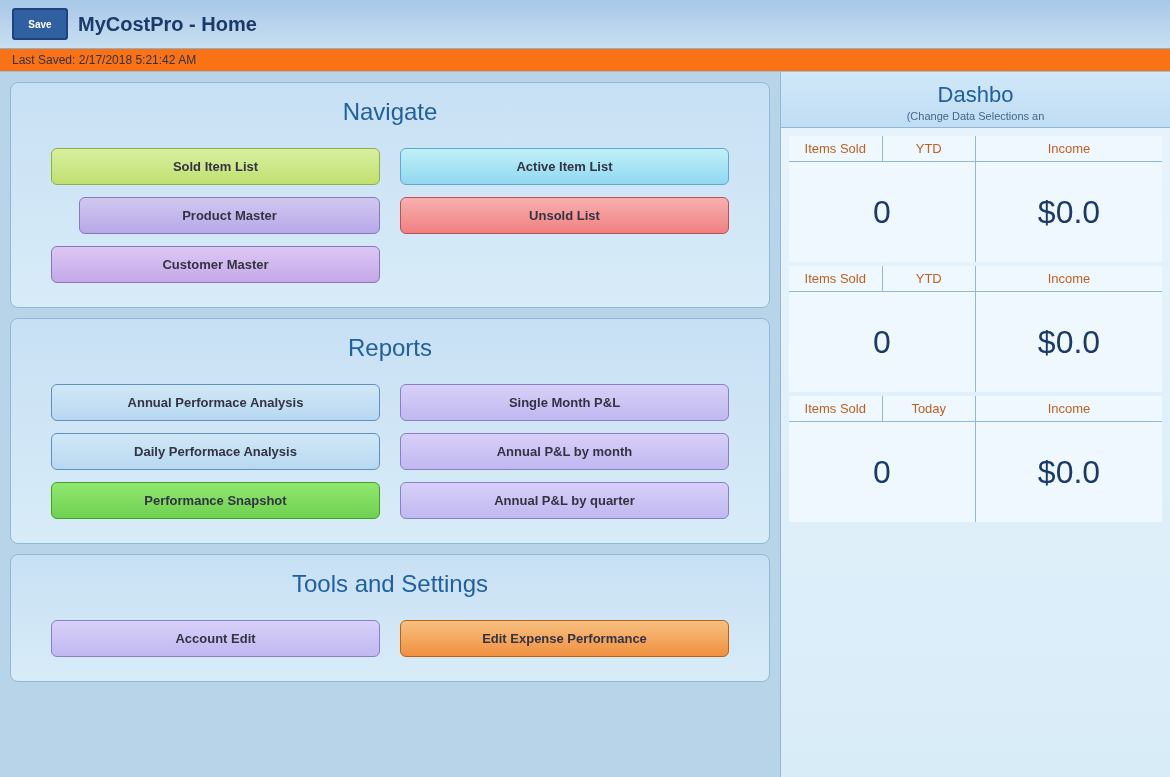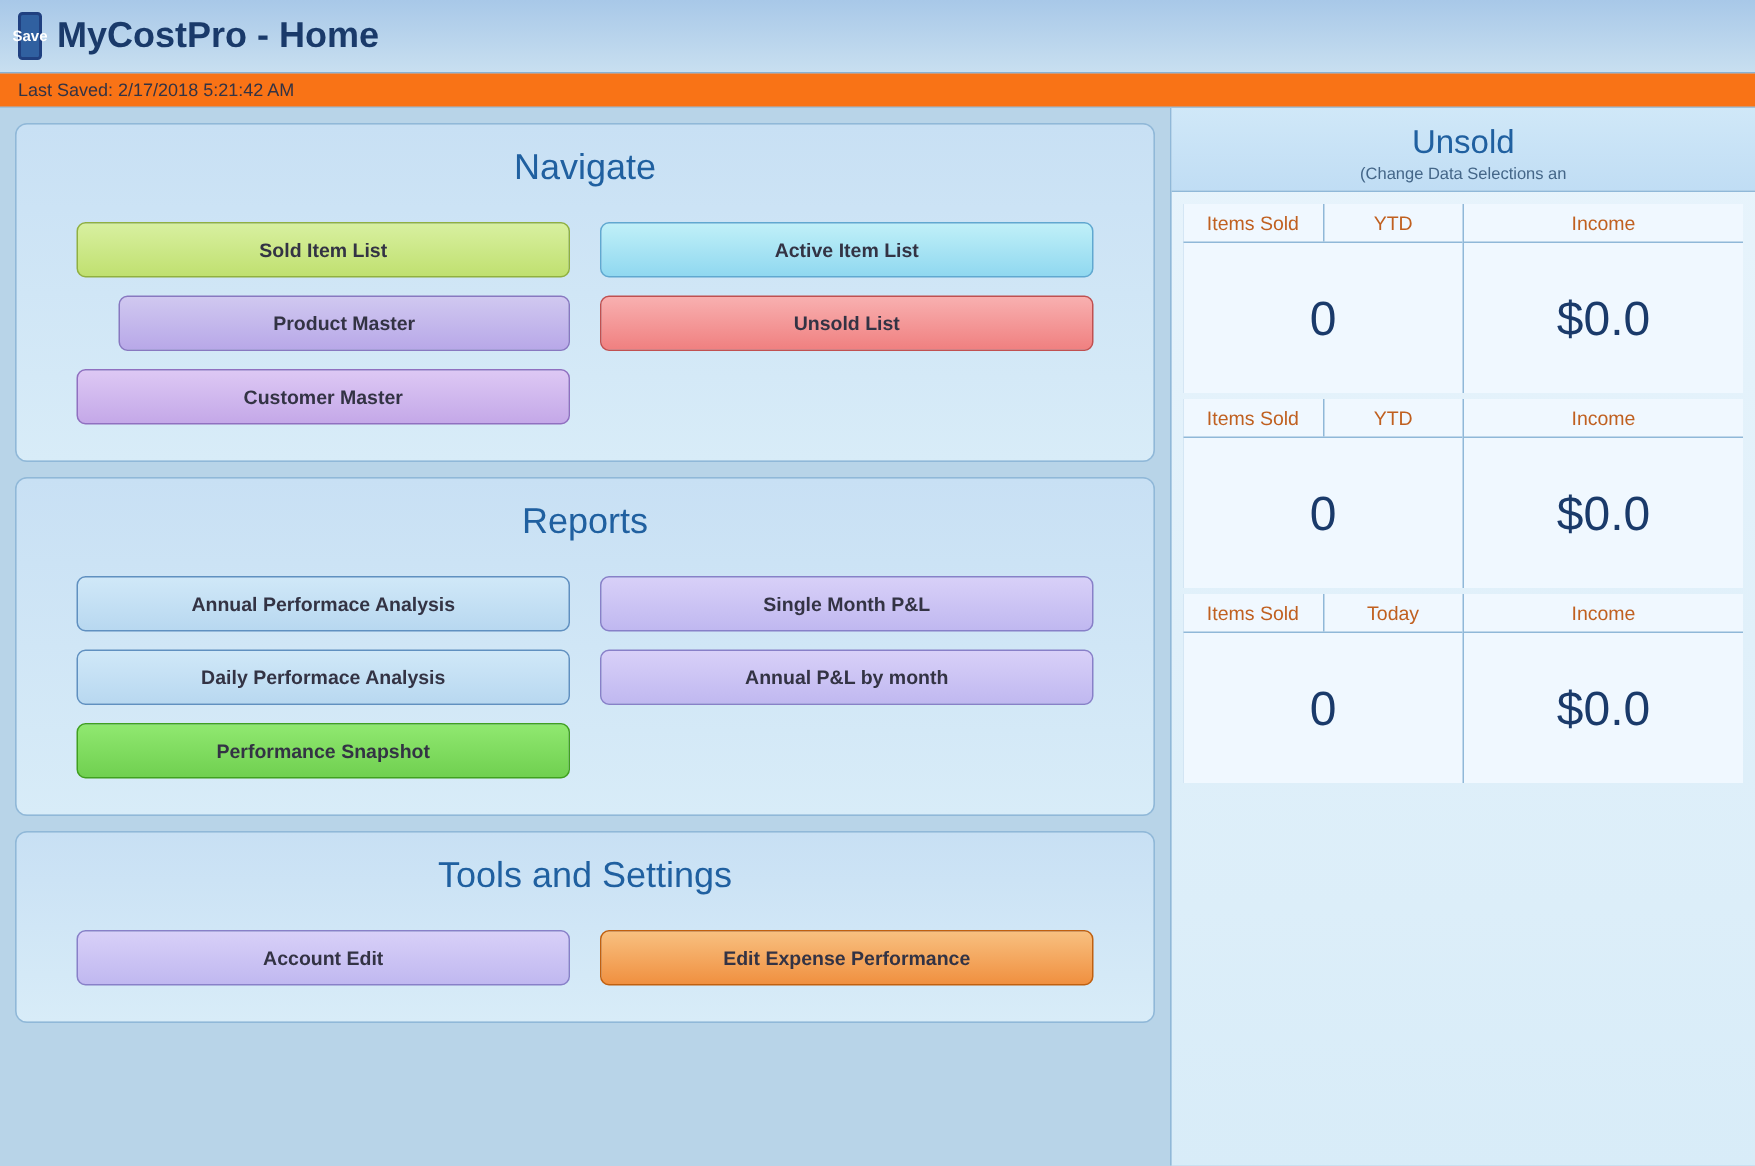--- a/index.html
+++ b/index.html
@@ -14,34 +14,34 @@
     
     #title-bar {
       background: linear-gradient(to bottom, #a8c8e8, #c8dff0);
       padding: 8px 12px;
       display: flex;
       align-items: center;
       gap: 10px;
       border-bottom: 1px solid #8ab0d0;
     }
     #title-bar .save-icon {
-      width: 16px;
+      width: 56px;
       height: 32px;
       background: #3060a0;
       border: 2px solid #204080;
       border-radius: 3px;
       display: flex;
       align-items: center;
       justify-content: center;
       color: white;
       font-size: 10px;
       font-weight: bold;
     }
     #title-bar h1 {
-      font-size: 24px;
+      font-size: 20px;
       color: #1a3a6a;
       font-weight: bold;
     }
 
     #last-saved {
       background: #f97316;
       padding: 4px 12px;
       font-size: 12px;
       color: #334;
       border-bottom: 1px solid #a0c0d8;
@@ -243,36 +243,37 @@
     </div>
 
     <div class="section-box">
       <div class="section-title">Reports</div>
       <div class="button-grid">
         <button class="nav-btn btn-blue-outline">Annual Performace Analysis</button>
         <button class="nav-btn btn-light-lavender">Single Month P&amp;L</button>
         <button class="nav-btn btn-blue-outline">Daily Performace Analysis</button>
         <button class="nav-btn btn-light-lavender">Annual P&amp;L by month</button>
         <button class="nav-btn btn-green">Performance Snapshot</button>
+        <button class="nav-btn btn-light-lavender">Annual P&amp;L by quarter</button>
       </div>
     </div>
 
     <div class="section-box">
       <div class="section-title">Tools and Settings</div>
       <div class="button-grid">
         <button class="nav-btn btn-light-lavender">Account Edit</button>
         <button class="nav-btn btn-orange-red">Edit Expense Performance</button>
       </div>
     </div>
 
   </div>
 
   <div id="right-panel">
     <div id="dashboard-header">
-      <div id="dashboard-title">Unsold</div>
+      <div id="dashboard-title">Dashbo</div>
       <div id="dashboard-subtitle">(Change Data Selections an</div>
     </div>
 
     <div style="display:flex; margin:8px 8px 4px; gap:1px; background:#90b8d8;">
       <div style="flex:1; background:#f0f8ff;">
         <div class="dash-section-header">
           <div class="dash-header-cell">Items Sold</div>
           <div class="dash-header-cell">YTD</div>
         </div>
         <div class="dash-body">

